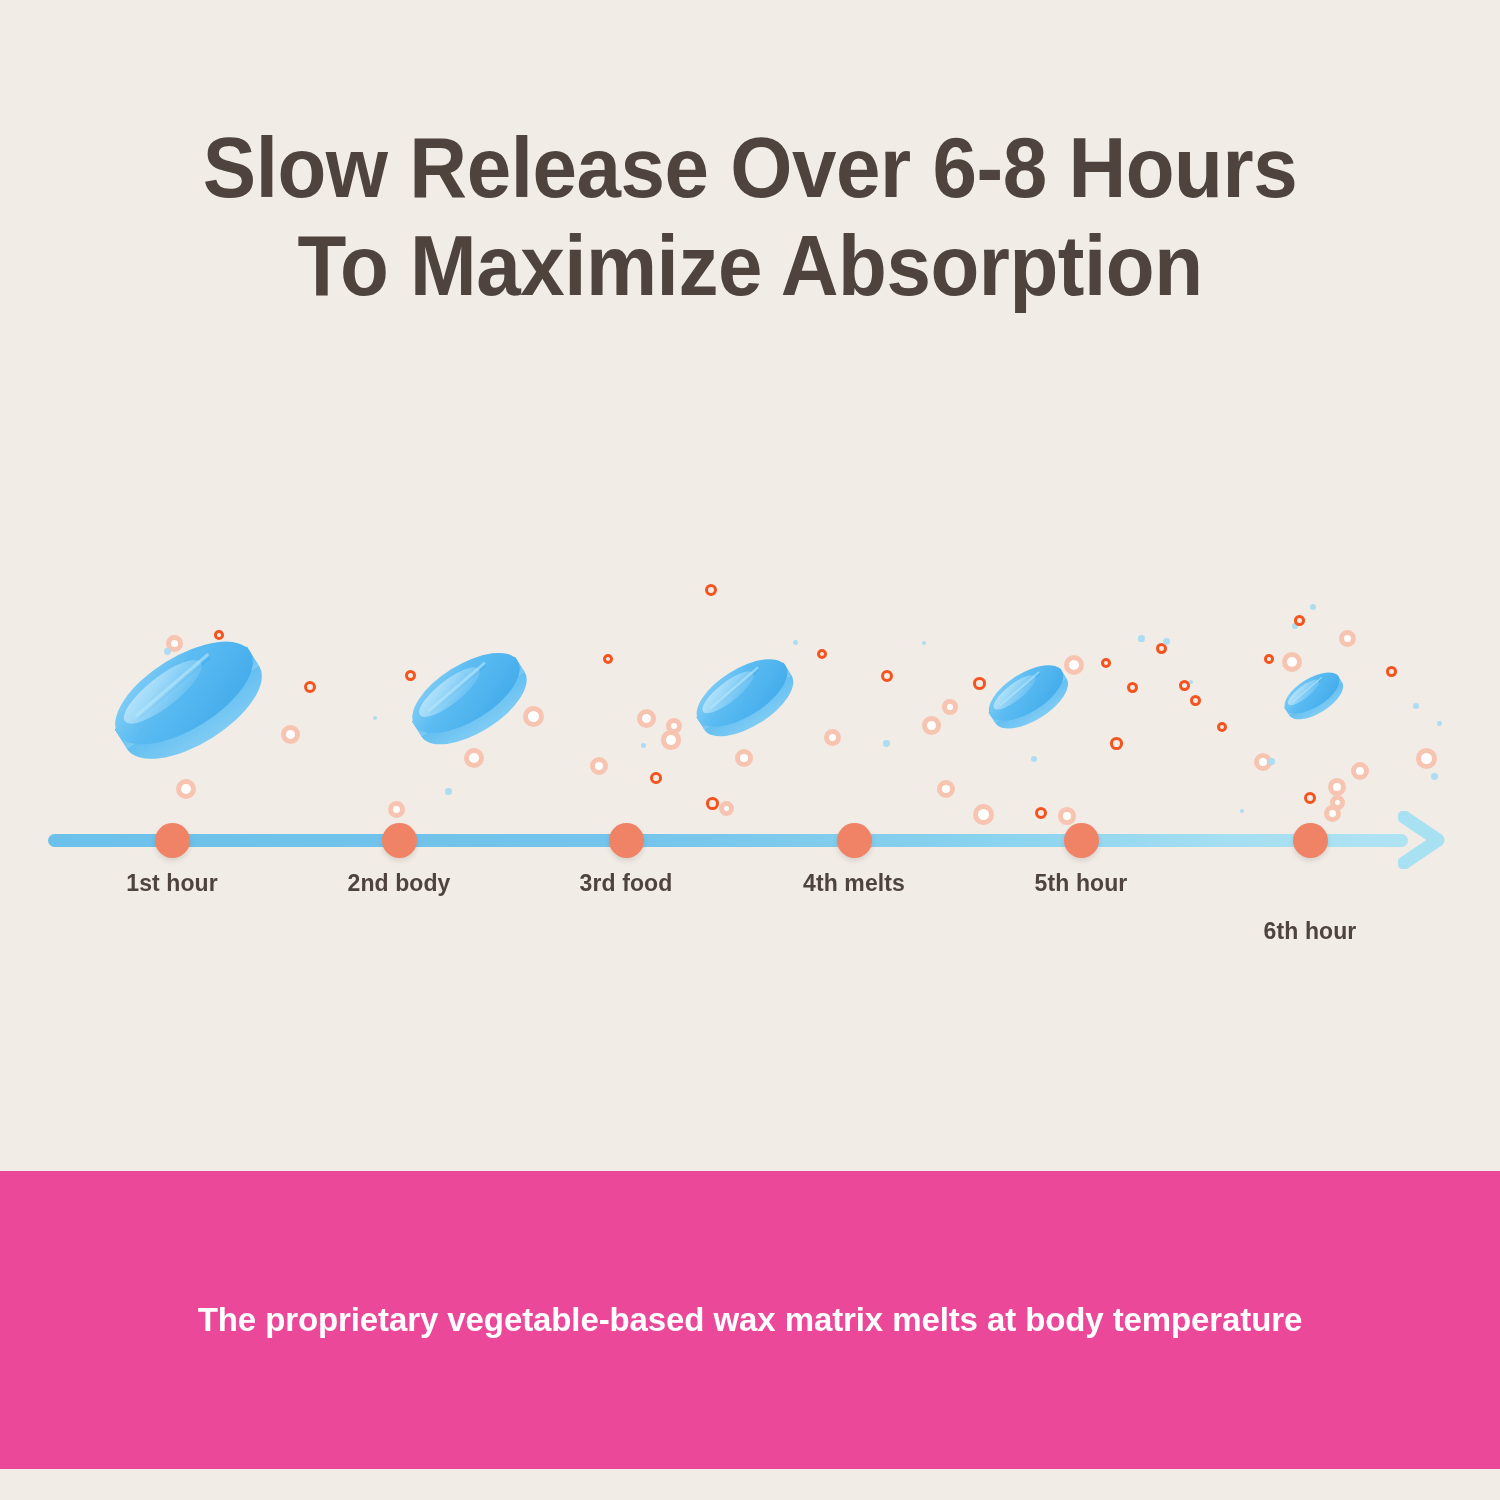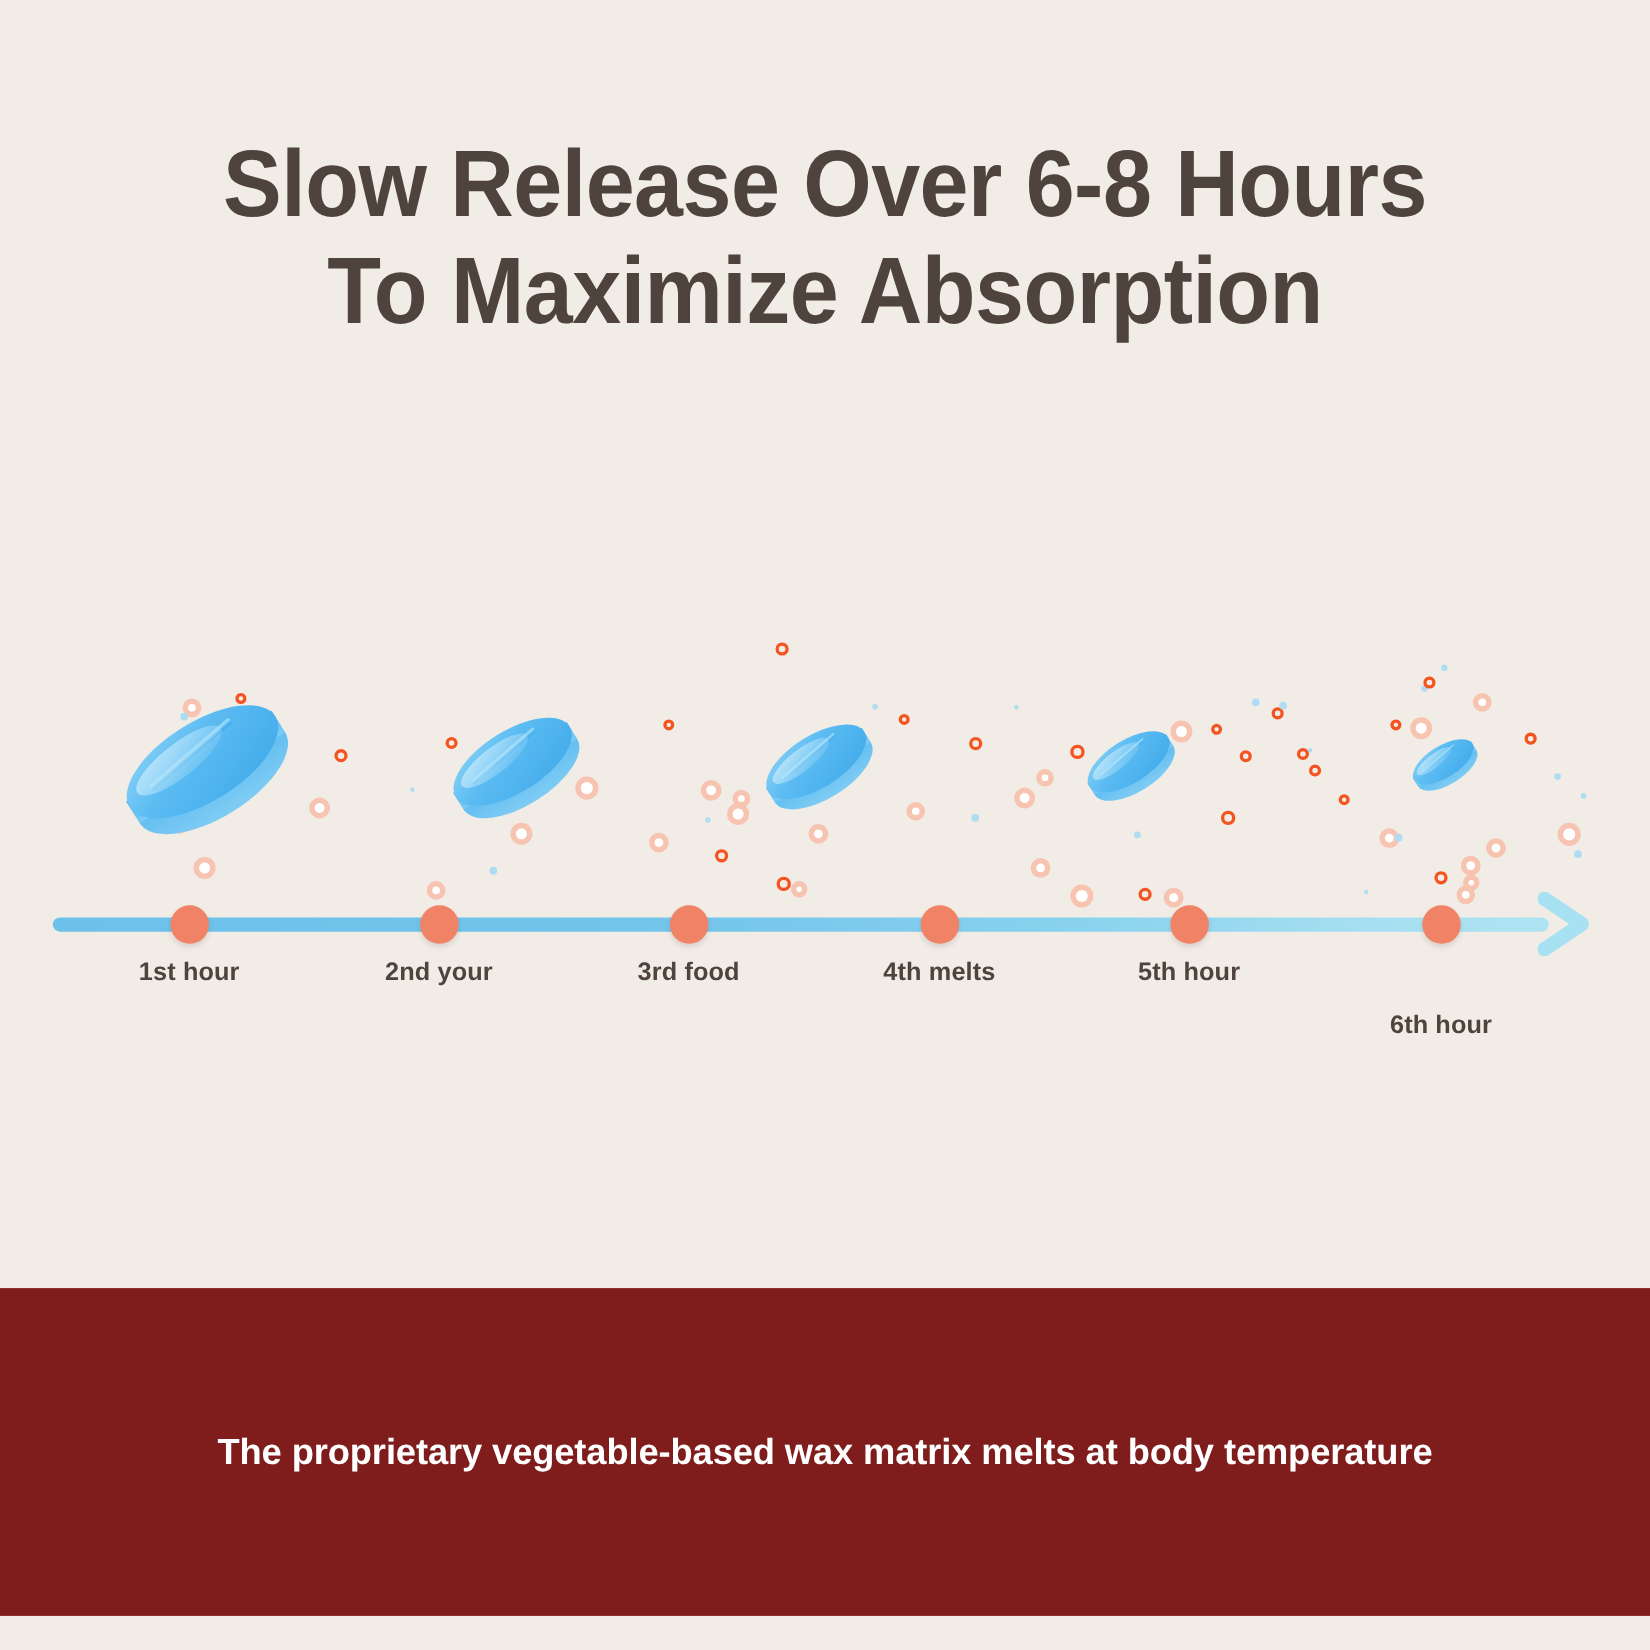--- a/index.html
+++ b/index.html
@@ -111,21 +111,21 @@
     white-space: nowrap;
   }
 
   
   .banner {
     position: absolute;
     left: 0;
     top: 1171px;
     width: 1500px;
     height: 298px;
-    background: #7f1d1d;
+    background: #ec4899;
     display: flex;
     align-items: center;
     justify-content: center;
   }
   .banner-text {
     width: 1300px;
     text-align: center;
     color: #FFFFFF;
     font-size: 33px;
     font-weight: bold;
@@ -398,21 +398,21 @@
     <div class="timeline-line"></div>
     <div class="timeline-arrow">
       <svg width="48" height="58" viewBox="0 0 48 58">
         <path d="M6 6 L40 29 L6 52" fill="none" stroke="#A8E1F1" stroke-width="13" stroke-linecap="round" stroke-linejoin="round"></path>
       </svg>
     </div>
     <div id="ticks">
         <div class="tick" style="left: 172px; background: rgb(240, 131, 102);"></div>
         <div class="tick-label" style="left: 172px; color: rgb(78, 68, 61);">1st hour</div>
         <div class="tick" style="left: 399px; background: rgb(240, 131, 102);"></div>
-        <div class="tick-label" style="left: 399px; color: rgb(78, 68, 61);">2nd your</div>
+        <div class="tick-label" style="left: 399px; color: rgb(78, 68, 61);">2nd body</div>
         <div class="tick" style="left: 626px; background: rgb(240, 131, 102);"></div>
         <div class="tick-label" style="left: 626px; color: rgb(78, 68, 61);">3rd food</div>
         <div class="tick" style="left: 854px; background: rgb(240, 131, 102);"></div>
         <div class="tick-label" style="left: 854px; color: rgb(78, 68, 61);">4th melts</div>
         <div class="tick" style="left: 1081px; background: rgb(240, 131, 102);"></div>
         <div class="tick-label" style="left: 1081px; color: rgb(78, 68, 61);">5th hour</div>
         <div class="tick" style="left: 1310px; background: rgb(240, 131, 102);"></div>
         <div class="tick-label" style="left: 1310px; color: rgb(78, 68, 61); margin-top: 48px;">6th hour</div>
       </div>
   </div>

